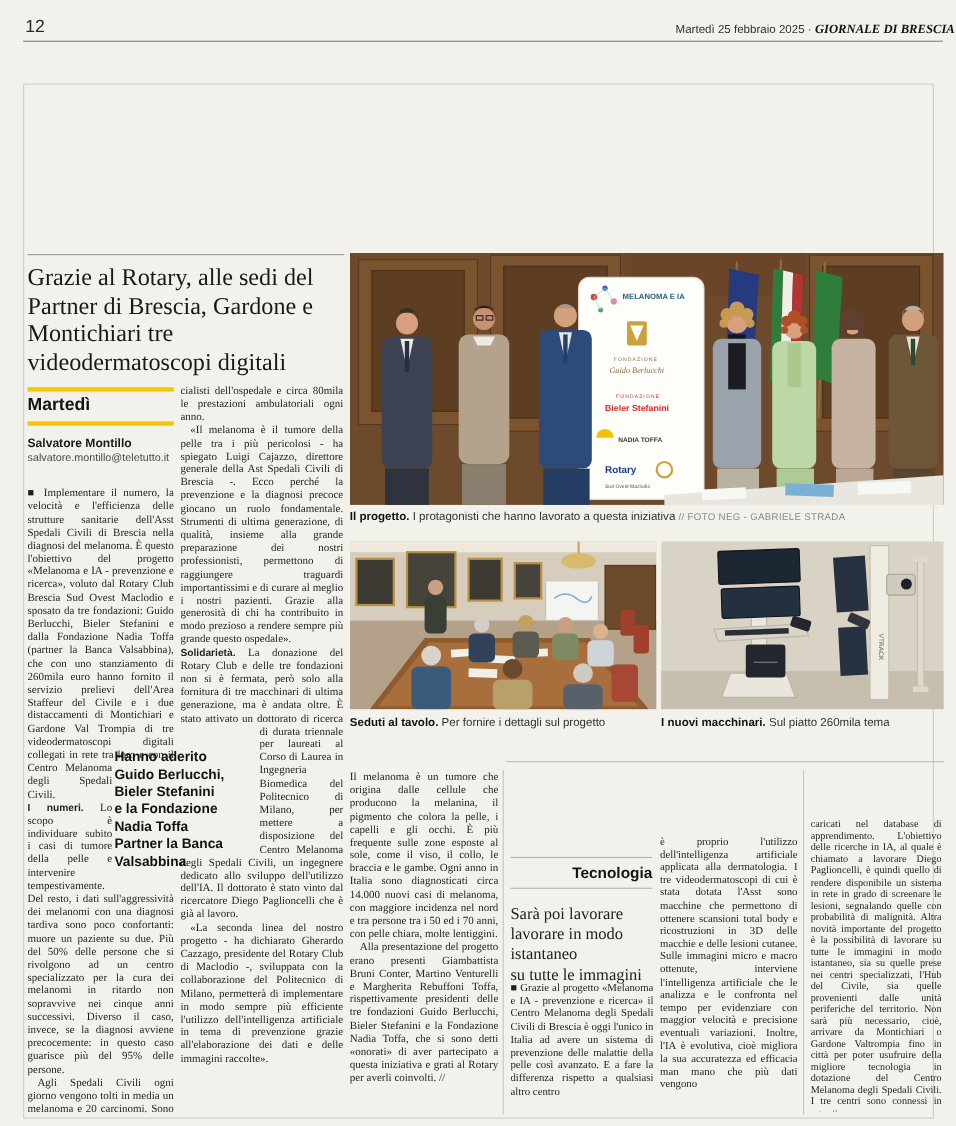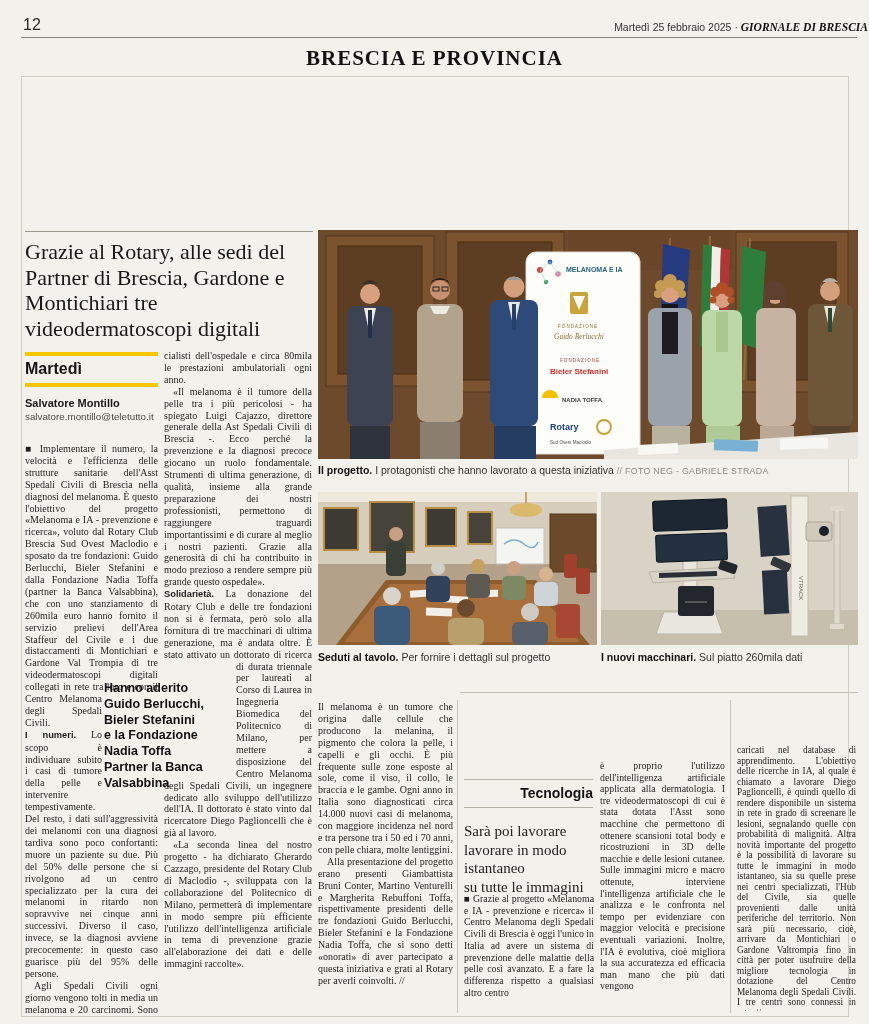--- a/index.html
+++ b/index.html
@@ -73,21 +73,20 @@
 
 <div id="page">
 
   <div class="abs pagenum">12</div>
   <div class="abs dateline">
     <span>Martedì 25 febbraio 2025</span>
     <span>·</span>
     <span class="mast">GIORNALE DI BRESCIA</span>
   </div>
   <div class="abs toprule"></div>
-  <div class="abs section">BRESCIA E PROVINCIA</div>
   <div class="abs outerbox"></div>
 
 
   <div class="abs subrule"></div>
   <div class="abs subtitle">Grazie al Rotary, alle sedi del Partner di Brescia, Gardone e Montichiari tre videodermatoscopi digitali</div>
 
   <div class="abs kicker">
     <div class="kbar"></div>
     <div class="ktext">Martedì</div>
     <div class="kbar"></div>
@@ -335,21 +334,21 @@
           <rect x="205" y="30" width="26" height="19" rx="3" fill="#cfcabb" stroke="#aaa596"></rect>
           <circle cx="223" cy="39" r="5" fill="#1b222c"></circle>
         </g>
         <rect x="170" y="68" width="20" height="9" rx="2" fill="#32363c" transform="rotate(24 180 72)"></rect>
         <text x="198" y="84" font-family="Liberation Sans,sans-serif" font-size="6" fill="#6b675c" transform="rotate(90 198 84)">VTRACK</text>
       </g>
     </svg>
   </div>
   <div class="abs caption capmach">
     <span class="cl">I nuovi macchinari.</span>
-    <span>Sul piatto 260mila dati</span>
+    <span>Sul piatto 260mila tema</span>
   </div>
 
   <div class="abs col3c body-text">
     <p>Il melanoma è un tumore che origina dalle cellule che producono la melanina, il pigmento che colora la pelle, i capelli e gli occhi. È più frequente sulle zone esposte al sole, come il viso, il collo, le braccia e le gambe. Ogni anno in Italia sono diagnosticati circa 14.000 nuovi casi di melanoma, con maggiore incidenza nel nord e tra persone tra i 50 ed i 70 anni, con pelle chiara, molte lentiggini.</p>
     <p class="ind">Alla presentazione del progetto erano presenti Giambattista Bruni Conter, Martino Venturelli e Margherita Rebuffoni Toffa, rispettivamente presidenti delle tre fondazioni Guido Berlucchi, Bieler Stefanini e la Fondazione Nadia Toffa, che si sono detti «onorati» di aver partecipato a questa iniziativa e grati al Rotary per averli coinvolti. //</p>
   </div>
 
   <div class="abs sub-hline"></div>
   <div class="abs sub-vline1"></div>
   <div class="abs sub-vline2"></div>

